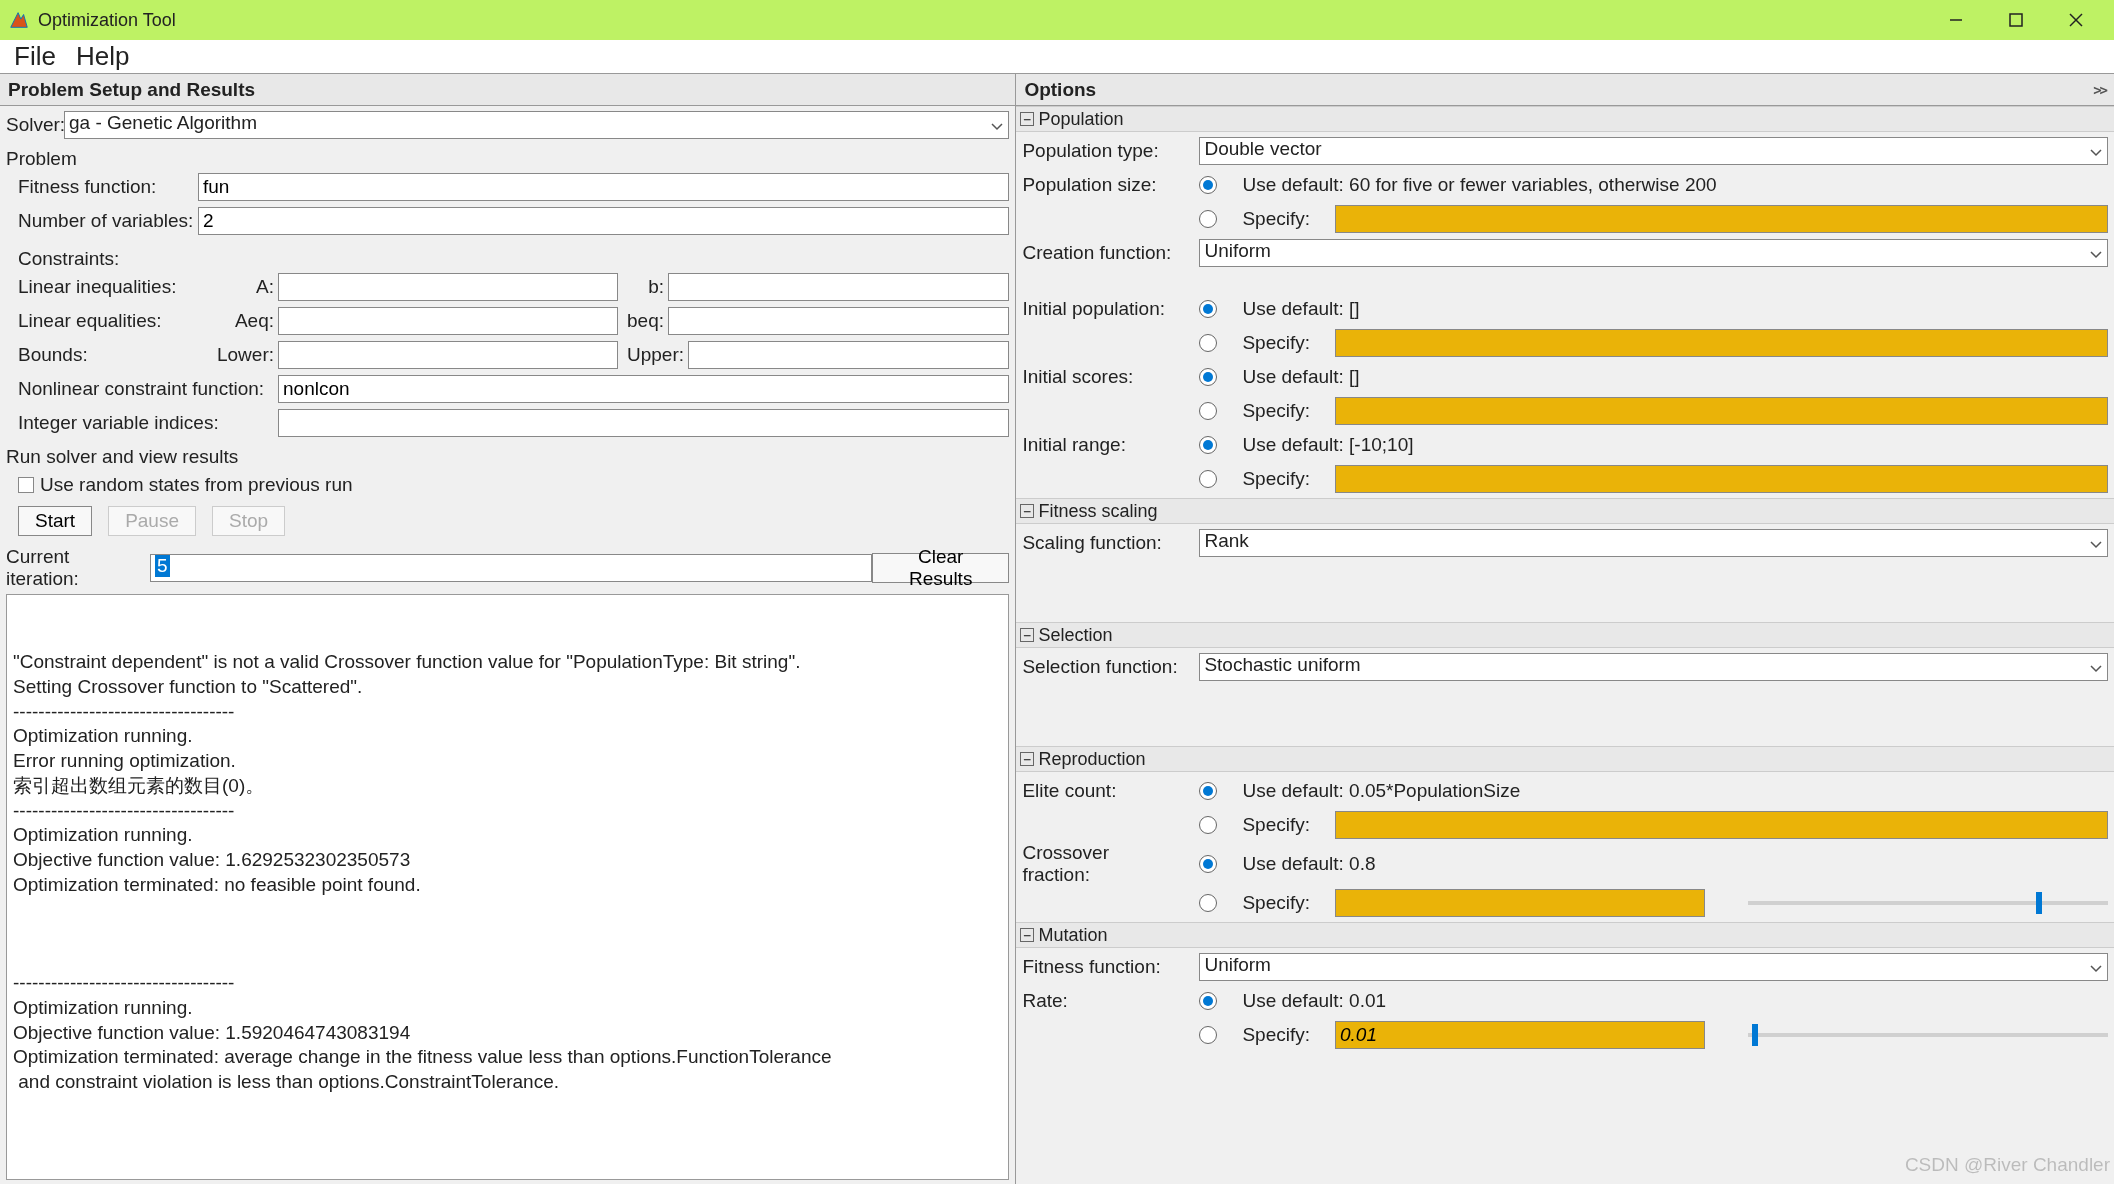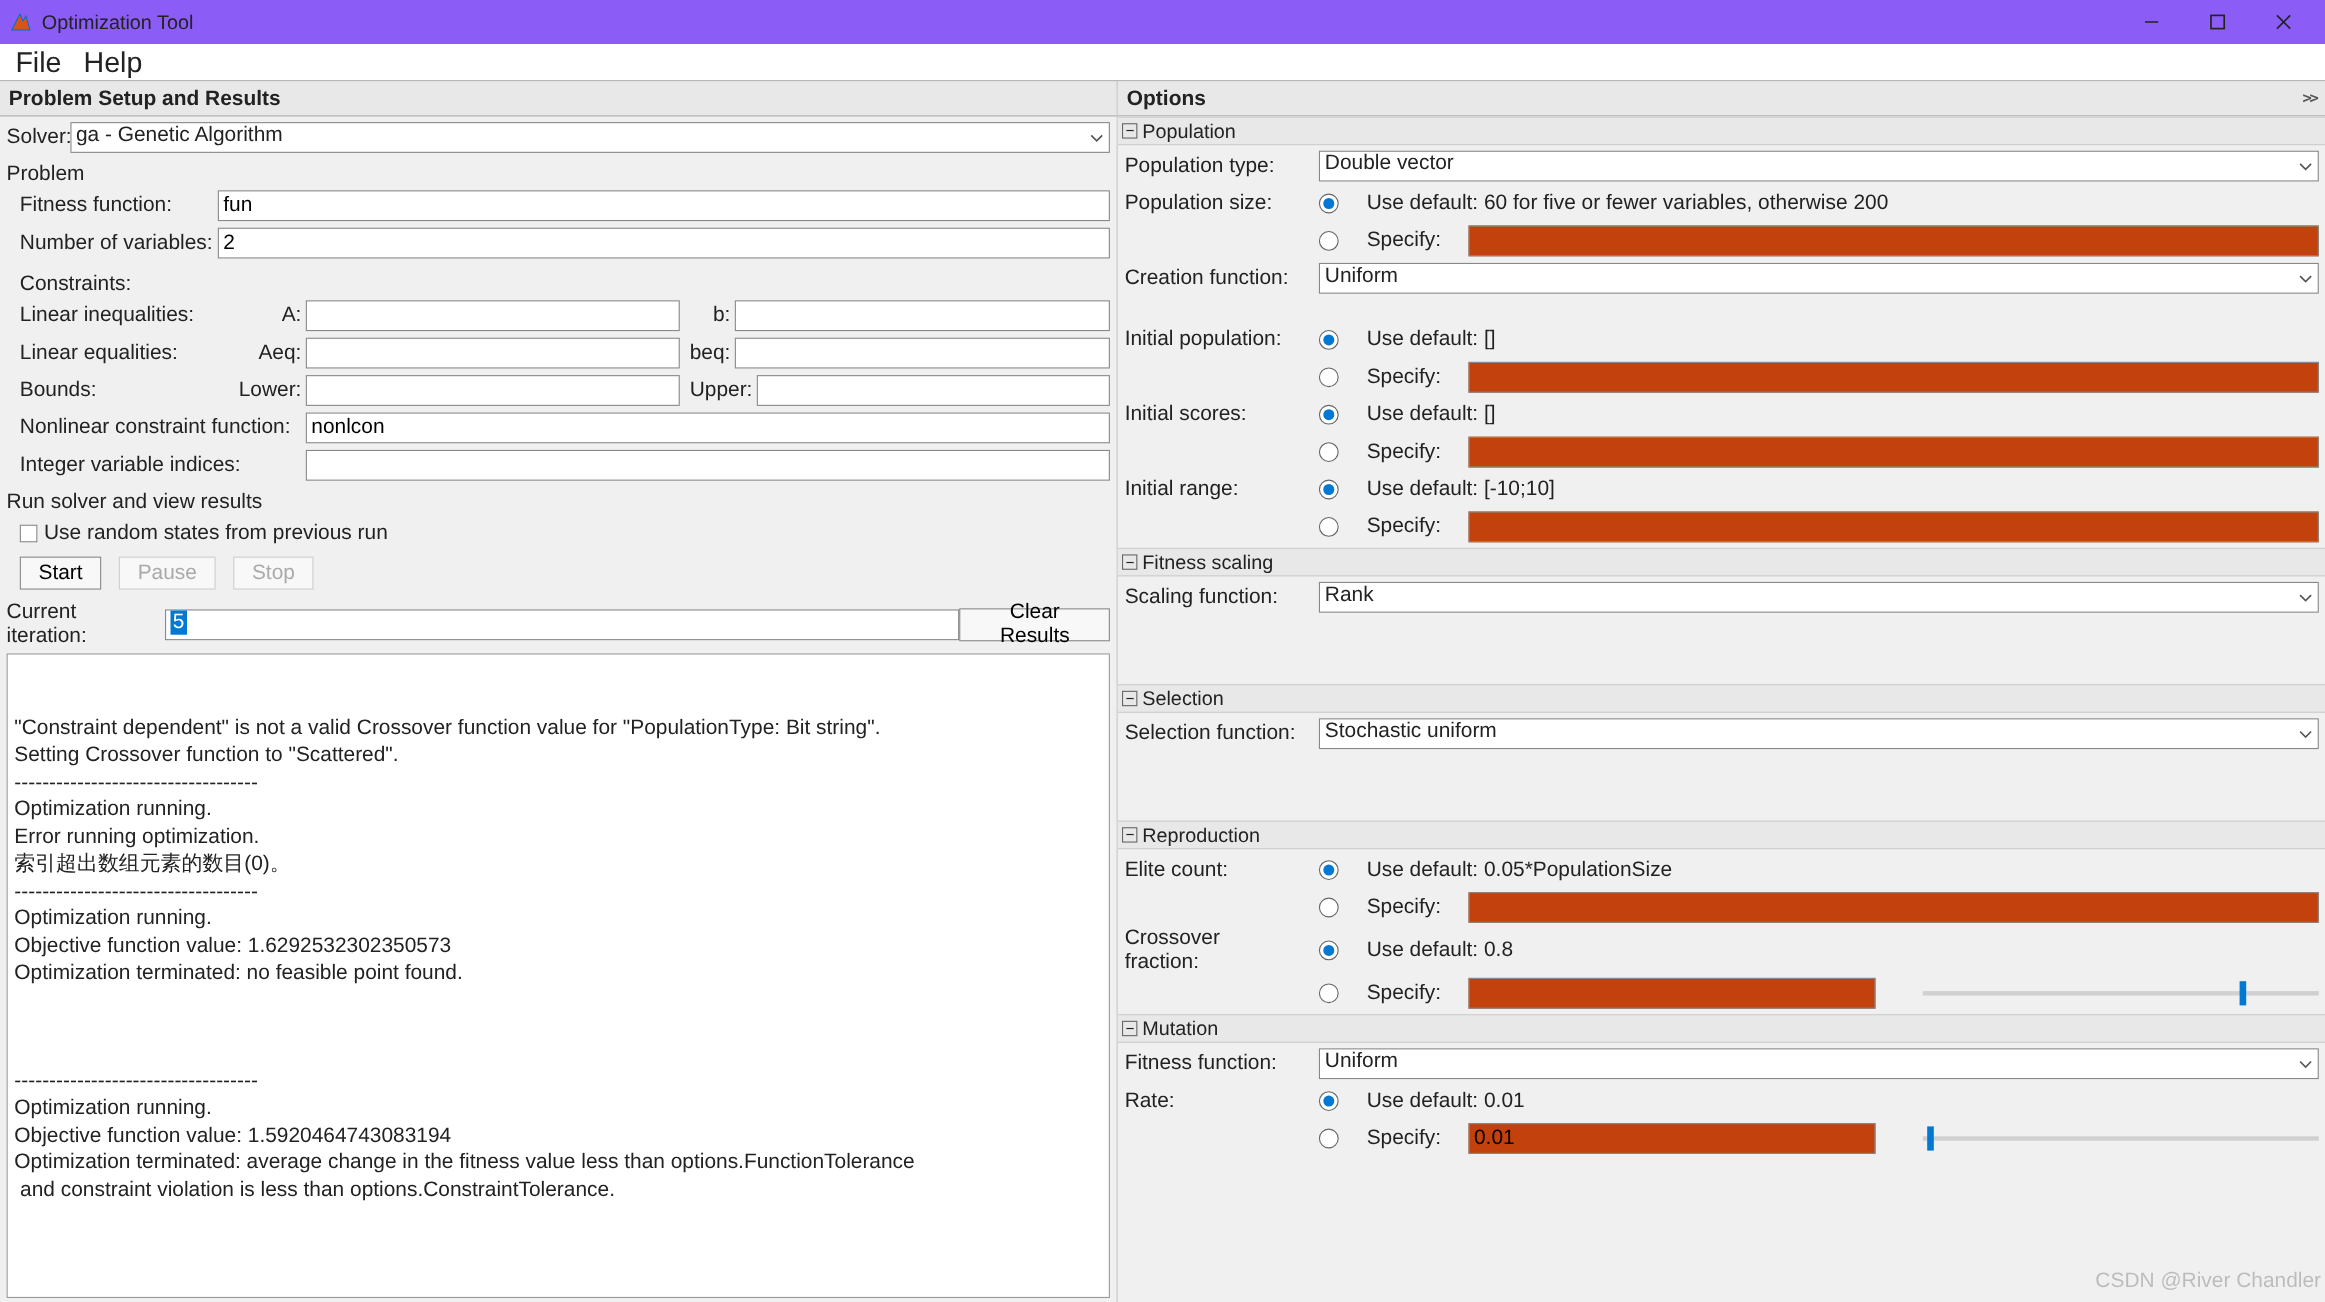--- a/index.html
+++ b/index.html
@@ -1,19 +1,19 @@
 <!DOCTYPE html>
 <html><head>
   <meta charset="utf-8">
   <style>
     * { box-sizing: border-box; margin: 0; padding: 0; font-family: "Segoe UI", Arial, sans-serif; }
     body { background: #fff; width: 2114px; height: 1184px; overflow: hidden; font-size: 19px; color: #222; }
     
     
-    .titlebar { height: 40px; display: flex; align-items: center; padding: 0 8px; background: #8b5cf6; }
+    .titlebar { height: 40px; display: flex; align-items: center; padding: 0 8px; background: #bef264; }
     .titlebar-icon { width: 22px; height: 22px; margin-right: 8px; }
     .titlebar-title { flex: 1; font-size: 18px; }
     .titlebar-controls { display: flex; gap: 0; }
     .titlebar-btn { width: 60px; height: 40px; display: flex; align-items: center; justify-content: center; }
     .titlebar-btn svg { width: 18px; height: 18px; }
     
     
     .menubar { height: 34px; display: flex; align-items: center; padding: 0 4px; border-bottom: 1px solid #999; }
     .menubar-item { padding: 4px 10px; font-size: 26px; }
     
@@ -59,21 +59,21 @@
     .section-body { padding: 2px 6px; }
     
     .opt-row { display: flex; align-items: center; min-height: 34px; gap: 19px; }
     .opt-label { width: 158px; font-size: 19px; }
     .opt-label.wide { width: 158px; }
     
     .radio { width: 18px; height: 18px; border: 1px solid #666; border-radius: 50%; background: #fff; display: inline-flex; align-items: center; justify-content: center; margin-right: 6px; flex-shrink: 0; }
     .radio.selected::after { content: ""; width: 10px; height: 10px; border-radius: 50%; background: #0078d4; }
     
     .radio-label { font-size: 19px; margin-right: 6px; }
-    .radio-input { flex: 1; height: 28px; border: 1px solid #888; background: #c2410c; padding: 0 4px; font-size: 19px; }
+    .radio-input { flex: 1; height: 28px; border: 1px solid #888; background: #eab308; padding: 0 4px; font-size: 19px; font-style: italic; }
     .opt-select { flex: 1; height: 28px; border: 1px solid #888; background: #fff; padding: 0 4px; font-size: 19px; }
     
     .slider-track { width: 360px; height: 4px; background: #d0d0d0; position: relative; margin-left: 24px;}
     .slider-thumb { position: absolute; width: 6px; height: 22px; background: #0078d4; top: -9px; }
     
     .watermark { position: absolute; right: 4px; bottom: 8px; color: rgba(0,0,0,0.22); font-size: 19px; pointer-events: none; }
   </style>
 </head>
 <body>
 

